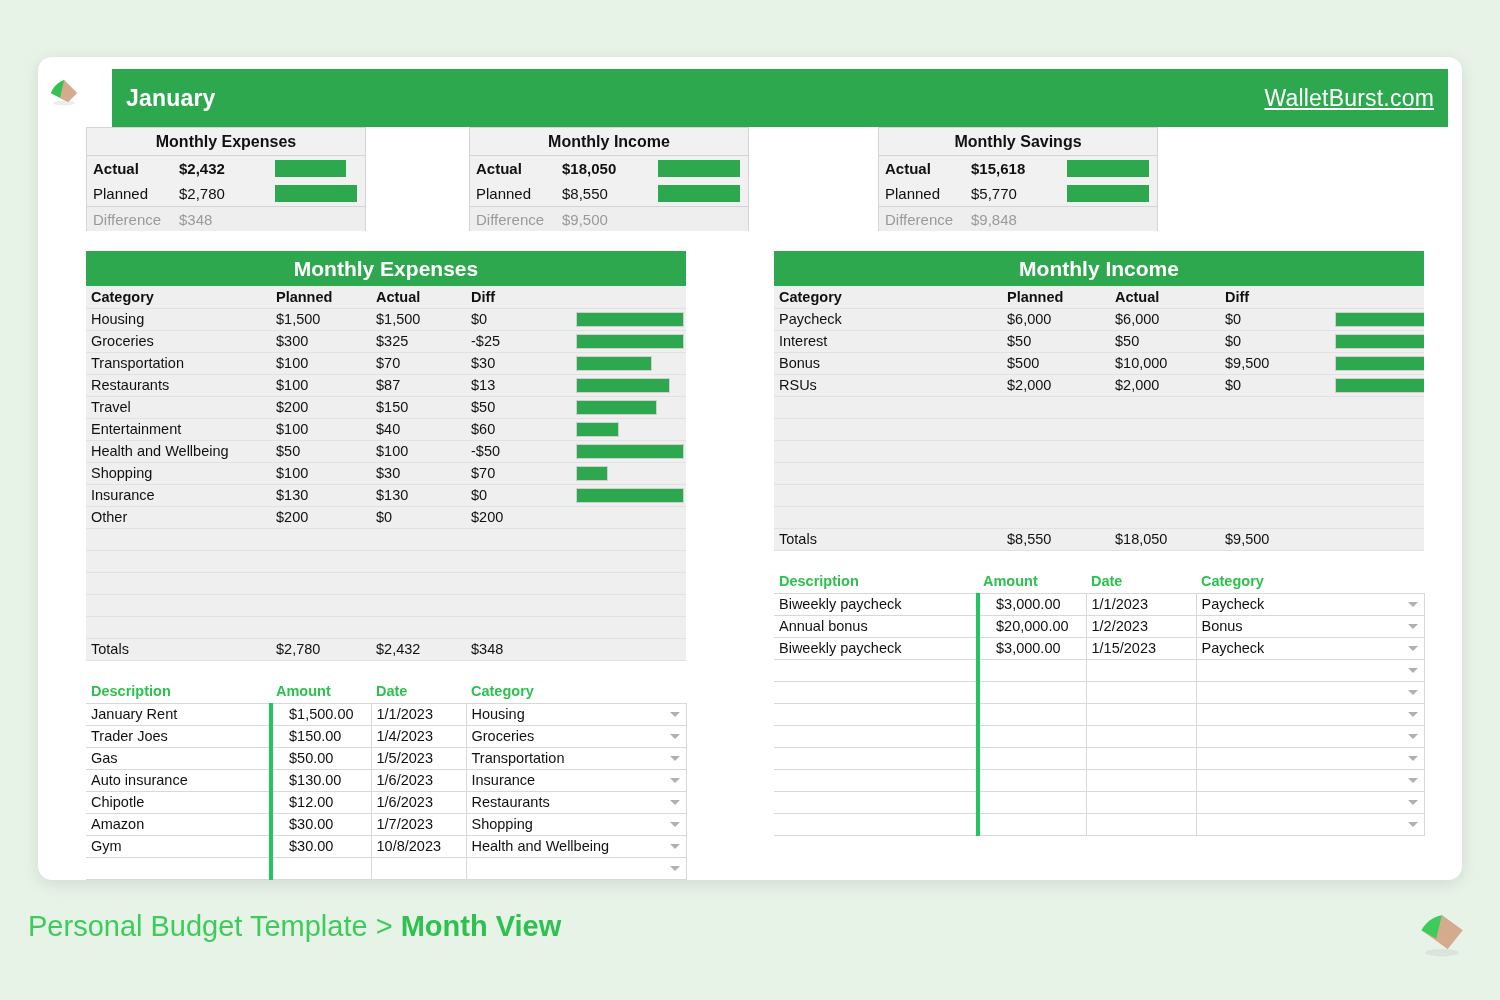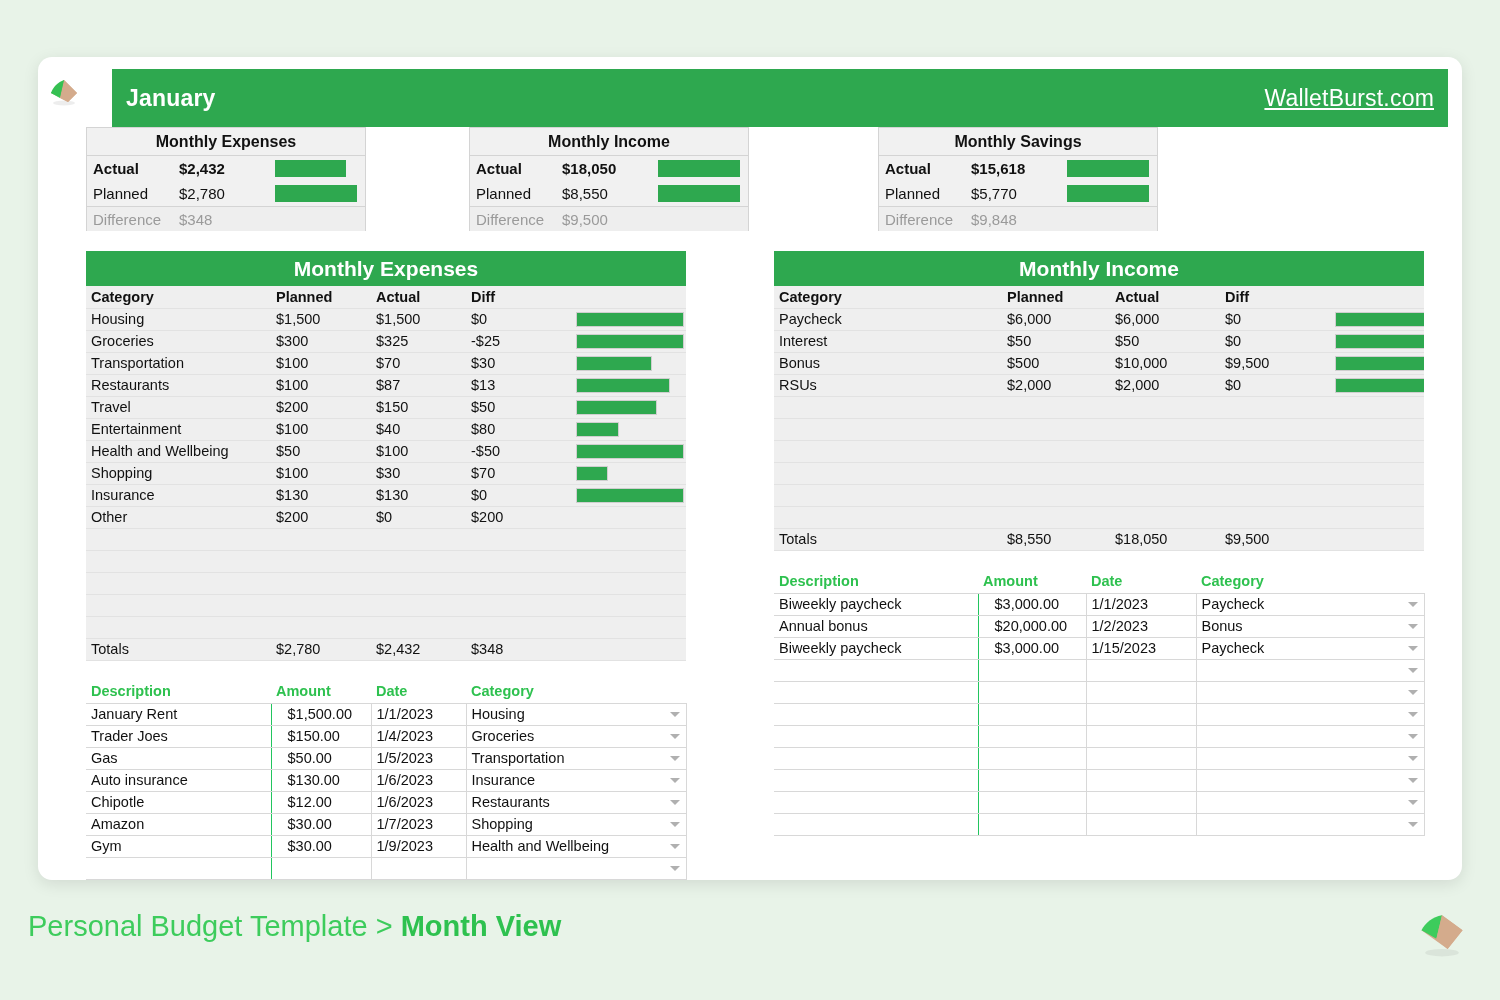--- a/index.html
+++ b/index.html
@@ -186,21 +186,21 @@
     border-right: none;
     white-space: nowrap;
     overflow: hidden;
   }
   table.txngrid td.catcell {
     border-left: 1px solid #d8d8d8;
     border-right: 1px solid #d8d8d8;
     position: relative;
     padding-right: 22px;
   }
-  table.txngrid td.amtcell { border-left: 1px solid #22c55e; padding-left: 16px; }
+  table.txngrid td.amtcell { border-left: 4px solid #22c55e; padding-left: 16px; }
   table.txngrid td.datecell { border-left: 1px solid #d8d8d8; }
   .caret {
     position: absolute;
     right: 6px; top: 50%;
     margin-top: -2px;
     width: 0; height: 0;
     border-left: 5px solid transparent;
     border-right: 5px solid transparent;
     border-top: 5px solid #b0b0b0;
   }
@@ -369,21 +369,21 @@
             <td>$150</td>
             <td class="muted">$50</td>
             <td class="barcell">
               <div class="minibar" style="width:81px"></div>
             </td>
           </tr>
           <tr>
             <td>Entertainment</td>
             <td>$100</td>
             <td>$40</td>
-            <td class="muted">$80</td>
+            <td class="muted">$60</td>
             <td class="barcell">
               <div class="minibar" style="width:43.2px"></div>
             </td>
           </tr>
           <tr>
             <td>Health and Wellbeing</td>
             <td>$50</td>
             <td>$100</td>
             <td class="neg">-$50</td>
             <td class="barcell">
@@ -615,21 +615,21 @@
           </tr>
           <tr>
             <td>Amazon</td>
             <td class="amtcell">$30.00</td>
             <td class="datecell">1/7/2023</td>
             <td class="catcell">Shopping<span class="caret"></span></td>
           </tr>
           <tr>
             <td>Gym</td>
             <td class="amtcell">$30.00</td>
-            <td class="datecell">1/9/2023</td>
+            <td class="datecell">10/8/2023</td>
             <td class="catcell">Health and Wellbeing<span class="caret"></span></td>
           </tr>
           <tr>
             <td>&nbsp;</td>
             <td class="amtcell"></td>
             <td class="datecell"></td>
             <td class="catcell">
               <span class="caret"></span>
             </td>
           </tr>

